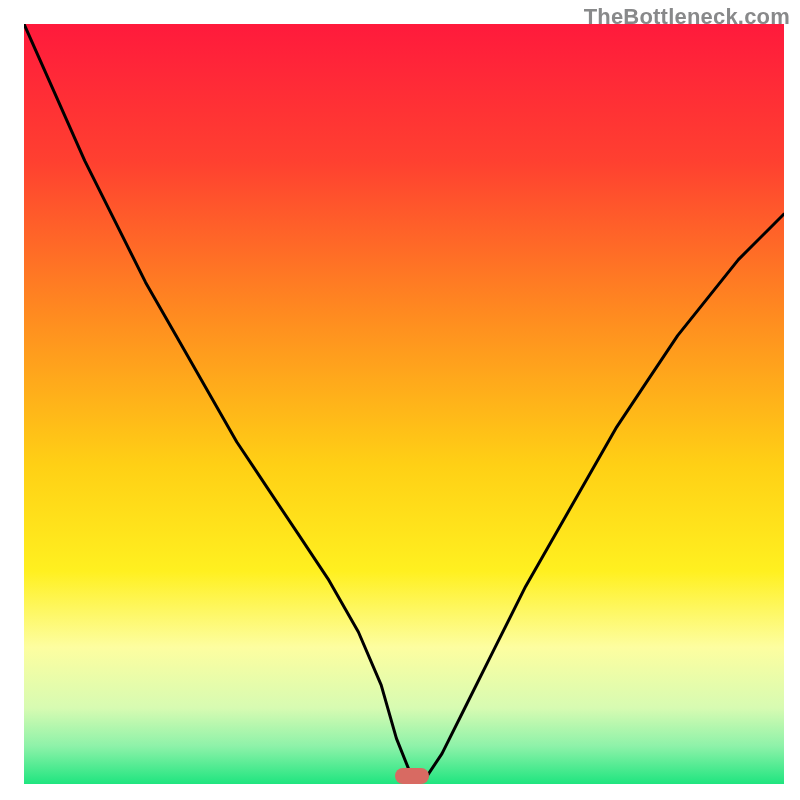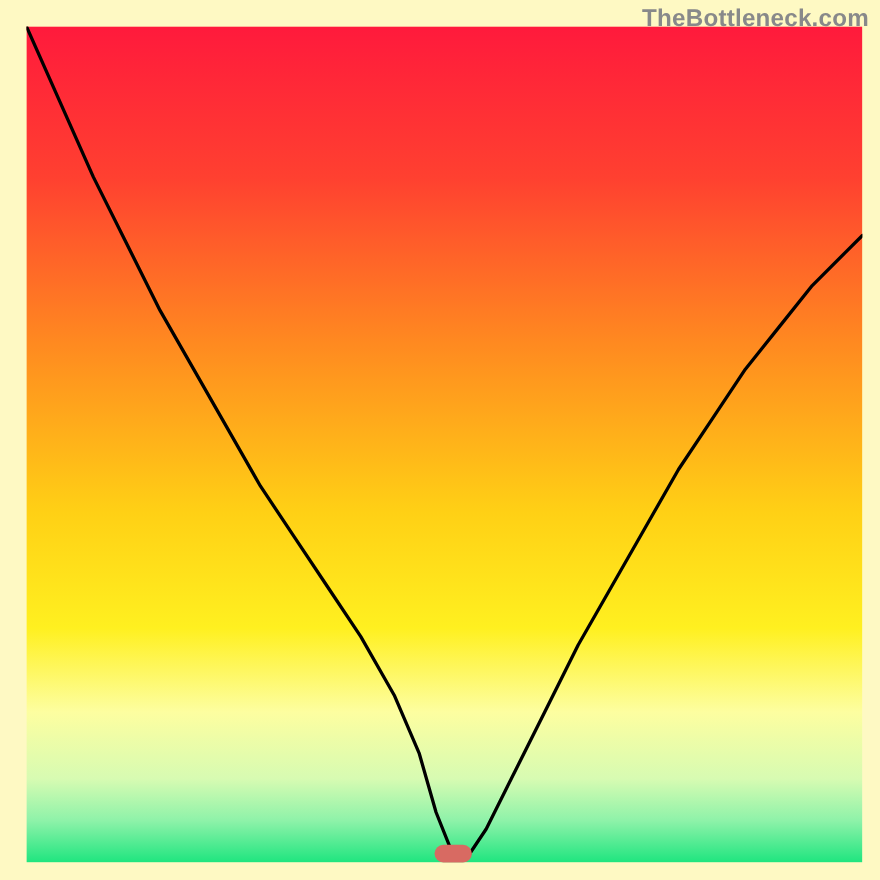--- a/index.html
+++ b/index.html
@@ -7,21 +7,21 @@
     padding: 0;
     width: 800px;
     height: 800px;
     background: #000;
     overflow: hidden;
   }
   .frame {
     position: relative;
     width: 800px;
     height: 800px;
-    background: #fef9c3;
+    background: #ffffff;
   }
   .plot-area {
     position: absolute;
     left: 24px;
     top: 24px;
     width: 760px;
     height: 760px;
   }
   .gradient {
     position: absolute;

